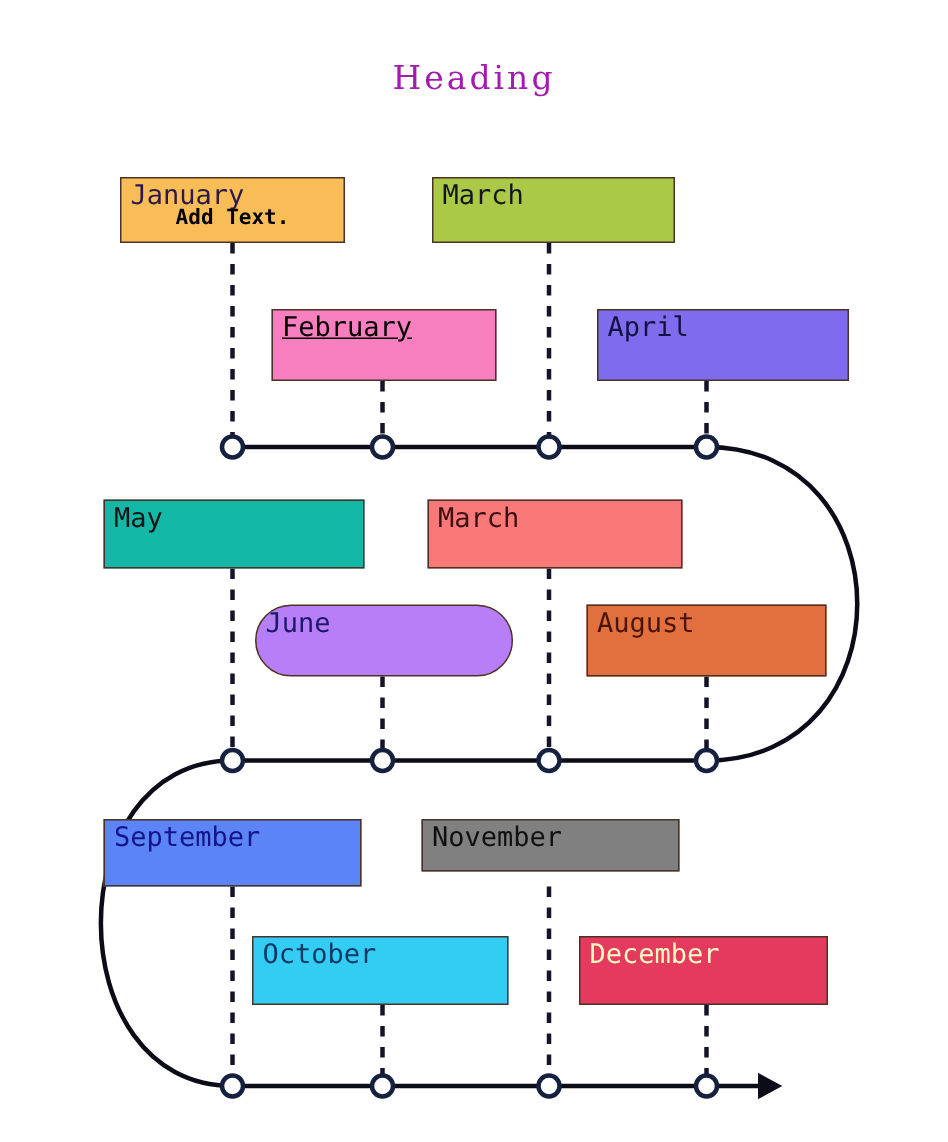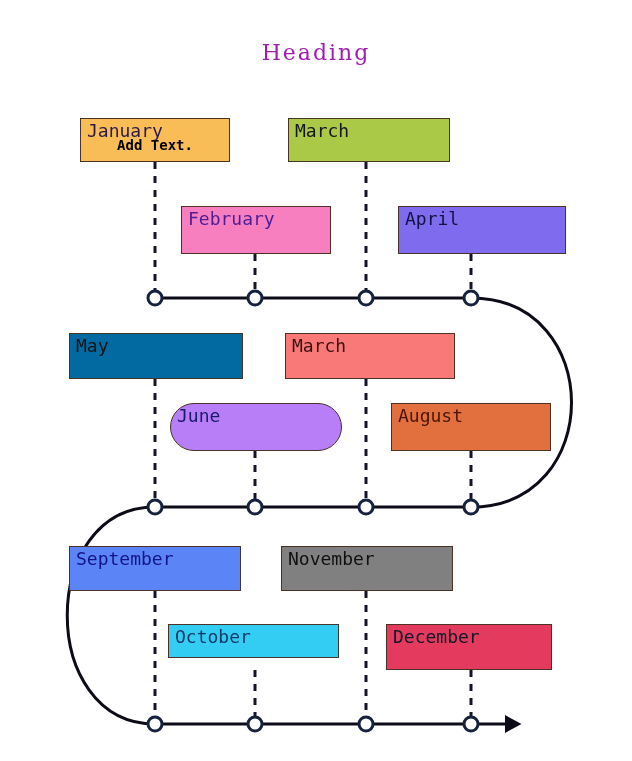--- a/index.html
+++ b/index.html
@@ -118,51 +118,51 @@
       <circle cx="366" cy="724" r="7" fill="#ffffff" stroke="#16213f" stroke-width="3"></circle>
       <circle cx="471" cy="724" r="7" fill="#ffffff" stroke="#16213f" stroke-width="3"></circle>
     </svg>
 
   <div id="boxes">
       <div class="evt" style="left: 80px; top: 118px; width: 150px; height: 44px; background: rgb(249, 189, 88); border-color: rgb(74, 51, 38);">
         <div class="lbl" style="color: rgb(42, 26, 74);">January</div>
         <div class="sub">Add Text.</div>
       </div>
       <div class="evt" style="left: 181px; top: 206px; width: 150px; height: 48px; background: rgb(247, 127, 192); border-color: rgb(74, 51, 38);">
-        <div class="lbl" style="color: #4c1d95;">February</div>
+        <div class="lbl" style="color: #000000; text-decoration: underline;">February</div>
       </div>
       <div class="evt" style="left: 288px; top: 118px; width: 162px; height: 44px; background: rgb(169, 201, 71); border-color: rgb(74, 51, 38);">
         <div class="lbl" style="color: rgb(21, 21, 31);">March</div>
       </div>
       <div class="evt" style="left: 398px; top: 206px; width: 168px; height: 48px; background: rgb(127, 107, 238); border-color: rgb(74, 51, 38);">
         <div class="lbl" style="color: rgb(18, 18, 64);">April</div>
       </div>
-      <div class="evt" style="left: 69px; top: 333px; width: 174px; height: 46px; background: #0369a1; border-color: rgb(74, 51, 38);">
+      <div class="evt" style="left: 69px; top: 333px; width: 174px; height: 46px; background: #14b8a6; border-color: rgb(74, 51, 38);">
         <div class="lbl" style="color: rgb(20, 20, 20);">May</div>
       </div>
       <div class="evt" style="left: 170px; top: 403px; width: 172px; height: 48px; background: rgb(184, 126, 247); border-color: rgb(74, 51, 38); border-radius: 24px;">
         <div class="lbl" style="color: rgb(26, 26, 106);">June</div>
       </div>
       <div class="evt" style="left: 285px; top: 333px; width: 170px; height: 46px; background: rgb(249, 120, 120); border-color: rgb(74, 51, 38);">
         <div class="lbl" style="color: rgb(58, 16, 16);">March</div>
       </div>
       <div class="evt" style="left: 391px; top: 403px; width: 160px; height: 48px; background: rgb(226, 112, 63); border-color: rgb(74, 51, 38);">
         <div class="lbl" style="color: rgb(74, 21, 8);">August</div>
       </div>
       <div class="evt" style="left: 69px; top: 546px; width: 172px; height: 45px; background: rgb(91, 133, 246); border-color: rgb(74, 51, 38);">
         <div class="lbl" style="color: rgb(20, 20, 136);">September</div>
       </div>
-      <div class="evt" style="left: 168px; top: 624px; width: 171px; height: 34px; background: rgb(51, 205, 244); border-color: rgb(74, 51, 38);">
+      <div class="evt" style="left: 168px; top: 624px; width: 171px; height: 46px; background: rgb(51, 205, 244); border-color: rgb(74, 51, 38);">
         <div class="lbl" style="color: rgb(16, 58, 102);">October</div>
       </div>
-      <div class="evt" style="left: 281px; top: 546px; width: 172px; height: 45px; background: rgb(128, 128, 128); border-color: rgb(74, 51, 38);">
+      <div class="evt" style="left: 281px; top: 546px; width: 172px; height: 35px; background: rgb(128, 128, 128); border-color: rgb(74, 51, 38);">
         <div class="lbl" style="color: rgb(16, 16, 16);">November</div>
       </div>
       <div class="evt" style="left: 386px; top: 624px; width: 166px; height: 46px; background: rgb(227, 58, 93); border-color: rgb(74, 51, 38);">
-        <div class="lbl" style="color: #0f172a;">December</div>
+        <div class="lbl" style="color: #fef9c3;">December</div>
       </div>
     </div>
   <div id="nodes">
       <div class="node-hit" style="left: 155px; top: 298px;"></div>
       <div class="node-hit" style="left: 255px; top: 298px;"></div>
       <div class="node-hit" style="left: 366px; top: 298px;"></div>
       <div class="node-hit" style="left: 471px; top: 298px;"></div>
       <div class="node-hit" style="left: 155px; top: 507px;"></div>
       <div class="node-hit" style="left: 255px; top: 507px;"></div>
       <div class="node-hit" style="left: 366px; top: 507px;"></div>

